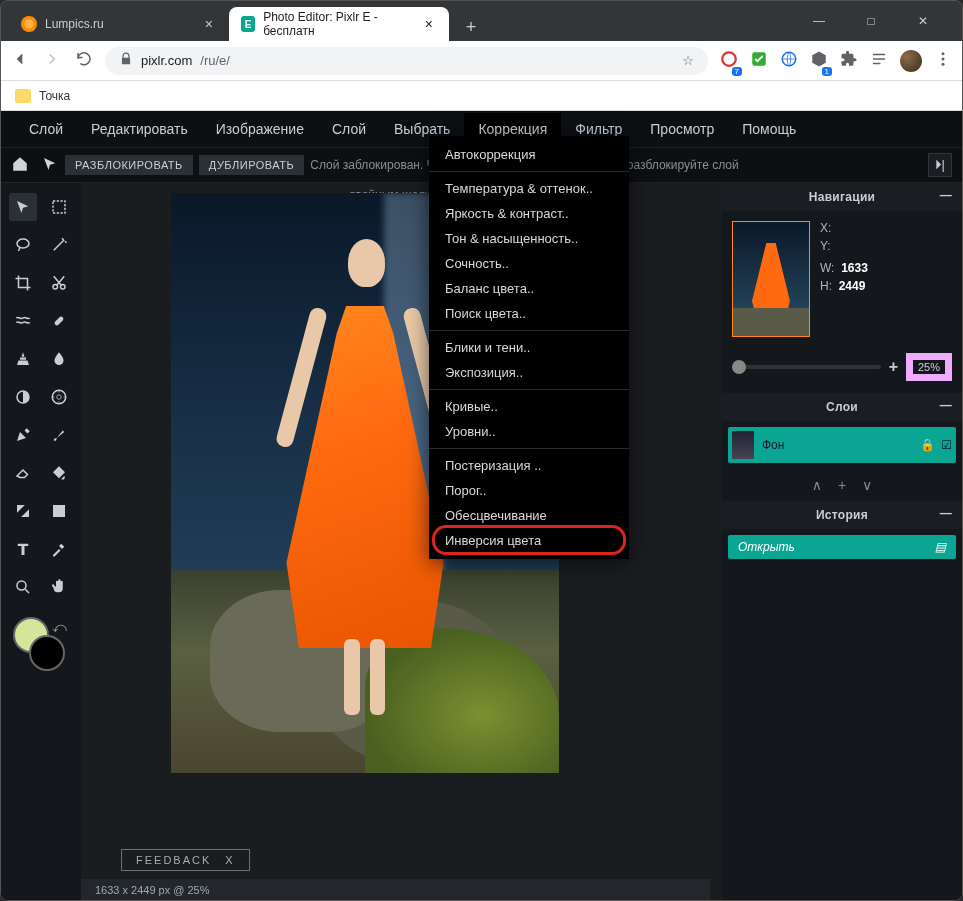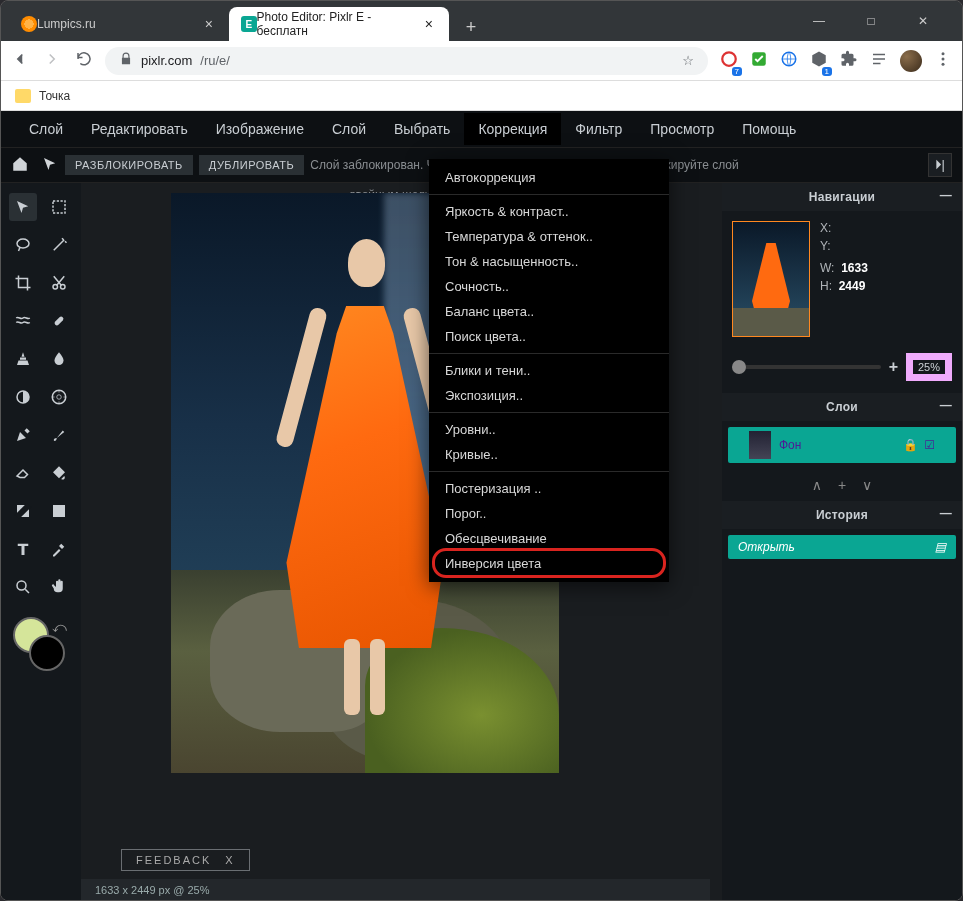--- a/index.html
+++ b/index.html
@@ -1,21 +1,21 @@
 <!DOCTYPE html>
 <html><head>
 <meta charset="utf-8">
 <style>
 * { margin: 0; padding: 0; box-sizing: border-box; font-family: "Segoe UI", Arial, sans-serif; }
 body { background: #2a2a2e; width: 963px; height: 901px; overflow: hidden; border: 1px solid #555; border-radius: 8px; }
 
 
 .titlebar { height: 40px; background: #323639; display: flex; align-items: flex-end; padding: 0 8px; }
 .tabs-region { display: flex; align-items: flex-end; flex: 1; height: 40px; gap: 0; padding-top: 6px; }
-.tab { display: flex; align-items: center; height: 34px; padding: 0 12px; color: #ccc; font-size: 12px; border-radius: 8px 8px 0 0; min-width: 0; width: 220px; position: relative; }
+.tab { display: flex; align-items: center; gap: 8px; height: 34px; padding: 0 12px; color: #ccc; font-size: 12px; border-radius: 8px 8px 0 0; min-width: 0; width: 220px; position: relative; }
 .tab.active { background: #fff; color: #222; }
 .tab-close { margin-left: auto; font-size: 14px; color: inherit; cursor: pointer; padding: 0 4px; }
 .tab-icon { width: 16px; height: 16px; display: inline-block; }
 .new-tab { width: 28px; height: 28px; display: flex; align-items: center; justify-content: center; color: #ccc; font-size: 18px; margin-left: 8px; cursor: pointer; border-radius: 4px; }
 .win-controls { display: flex; gap: 18px; padding: 0 14px; color: #ccc; font-size: 12px; align-items: center; height: 40px; }
 .win-btn { width: 34px; height: 28px; display:flex; align-items:center; justify-content:center; cursor:pointer;}
 
 .addrbar { height: 40px; background: #fff; display: flex; align-items: center; padding: 0 10px; gap: 12px; border-bottom: 1px solid #ddd; }
 .nav-icons { display: flex; gap: 14px; align-items: center; color: #5f6368; }
 .nav-icons svg, .ext-icons svg { width: 18px; height: 18px; }
@@ -77,31 +77,31 @@
 .nav-thumb .mini-dress { position:absolute; left:25%; top:18%; width:50%; height:64%; background:#ff6a10; clip-path: polygon(38% 0,62% 0,100% 80%,90% 100%,10% 100%,0 80%);}
 .nav-thumb .mini-rocks { position:absolute; bottom:0; left:0; right:0; height:25%; background:#5a5a48; }
 .nav-info { flex:1; color:#b0b4b8; }
 .nav-info div { margin-bottom:4px; }
 .zoom-row { display:flex; align-items:center; padding:6px 10px 12px; gap:8px; }
 .zoom-slider { flex:1; height:4px; background:#333; position:relative; border-radius:2px;}
 .zoom-slider:before { content:""; position:absolute; left:0; top:-5px; width:14px; height:14px; border-radius:50%; background:#888; }
 .zoom-plus { cursor:pointer; font-size:16px; font-weight:bold;}
 .zoom-val { border:7px solid #f0abfc; padding:1px 5px; font-size:11px; }
 .layers-body { padding:6px; }
-.layer-row { background:#0aa693; color:#4c1d95; display:flex; align-items:center; padding:4px 21px; gap:8px; border-radius:2px; }
+.layer-row { background:#0aa693; color:#0f172a; display:flex; align-items:center; padding:4px 4px; gap:8px; border-radius:2px; }
 .layer-thumb { width:22px; height:28px; background:linear-gradient(180deg,#223,#445); }
 .layer-icons { margin-left:auto; display:flex; gap:6px; }
 .layer-ops { display:flex; justify-content:center; gap:16px; padding:8px 0; color:#888; font-size:14px;}
 .layer-ops span { cursor:pointer; }
 .history-body { padding:6px;font-style:italic; }
 .history-row { background:#0aa693; color:#fff; display:flex; align-items:center; padding:5px 10px; border-radius:2px; }
 .history-icon { margin-left:auto; }
 
 
-.dropdown { position:absolute; top:48px; left: 428px; width:240px; background:#000; padding:6px 0; z-index: 50; box-shadow: 0 4px 20px rgba(0,0,0,.6); }
+.dropdown { position:absolute; top:25px; left: 428px; width:200px; background:#000; padding:6px 0; z-index: 50; box-shadow: 0 4px 20px rgba(0,0,0,.6); }
 .dd-item { padding:5px 16px; font-size:13px; color:#d8d8d8; cursor:pointer; }
 .dd-sep { height:1px; background:#2a2a2a; margin:4px 0; }
 .dd-highlight { position:absolute; left:3px; right:3px; height:30px; border:3px solid #d9241f; border-radius:14px; bottom: 4px; pointer-events:none; }
 </style>
 </head>
 <body>
 
 <div class="titlebar">
   <div class="tabs-region">
     <div class="tab">
@@ -187,32 +187,32 @@
     <div class="menu-item">Выбрать</div>
     <div class="menu-item open">Коррекция</div>
     <div class="menu-item">Фильтр</div>
     <div class="menu-item">Просмотр</div>
     <div class="menu-item">Помощь</div>
   </div>
 
   <div class="dropdown">
     <div class="dd-item">Автокоррекция</div>
     <div class="dd-sep"></div>
+    <div class="dd-item">Температура &amp; оттенок..</div>
     <div class="dd-item">Яркость &amp; контраст..</div>
-    <div class="dd-item">Температура &amp; оттенок..</div>
     <div class="dd-item">Тон &amp; насыщенность..</div>
     <div class="dd-item">Сочность..</div>
     <div class="dd-item">Баланс цвета..</div>
     <div class="dd-item">Поиск цвета..</div>
     <div class="dd-sep"></div>
     <div class="dd-item">Блики и тени..</div>
     <div class="dd-item">Экспозиция..</div>
     <div class="dd-sep"></div>
+    <div class="dd-item">Кривые..</div>
     <div class="dd-item">Уровни..</div>
-    <div class="dd-item">Кривые..</div>
     <div class="dd-sep"></div>
     <div class="dd-item">Постеризация ..</div>
     <div class="dd-item">Порог..</div>
     <div class="dd-item">Обесцвечивание</div>
     <div class="dd-item">Инверсия цвета</div>
     <div class="dd-highlight"></div>
   </div>
 
   <div class="toolbar2">
     <div class="home-move">

